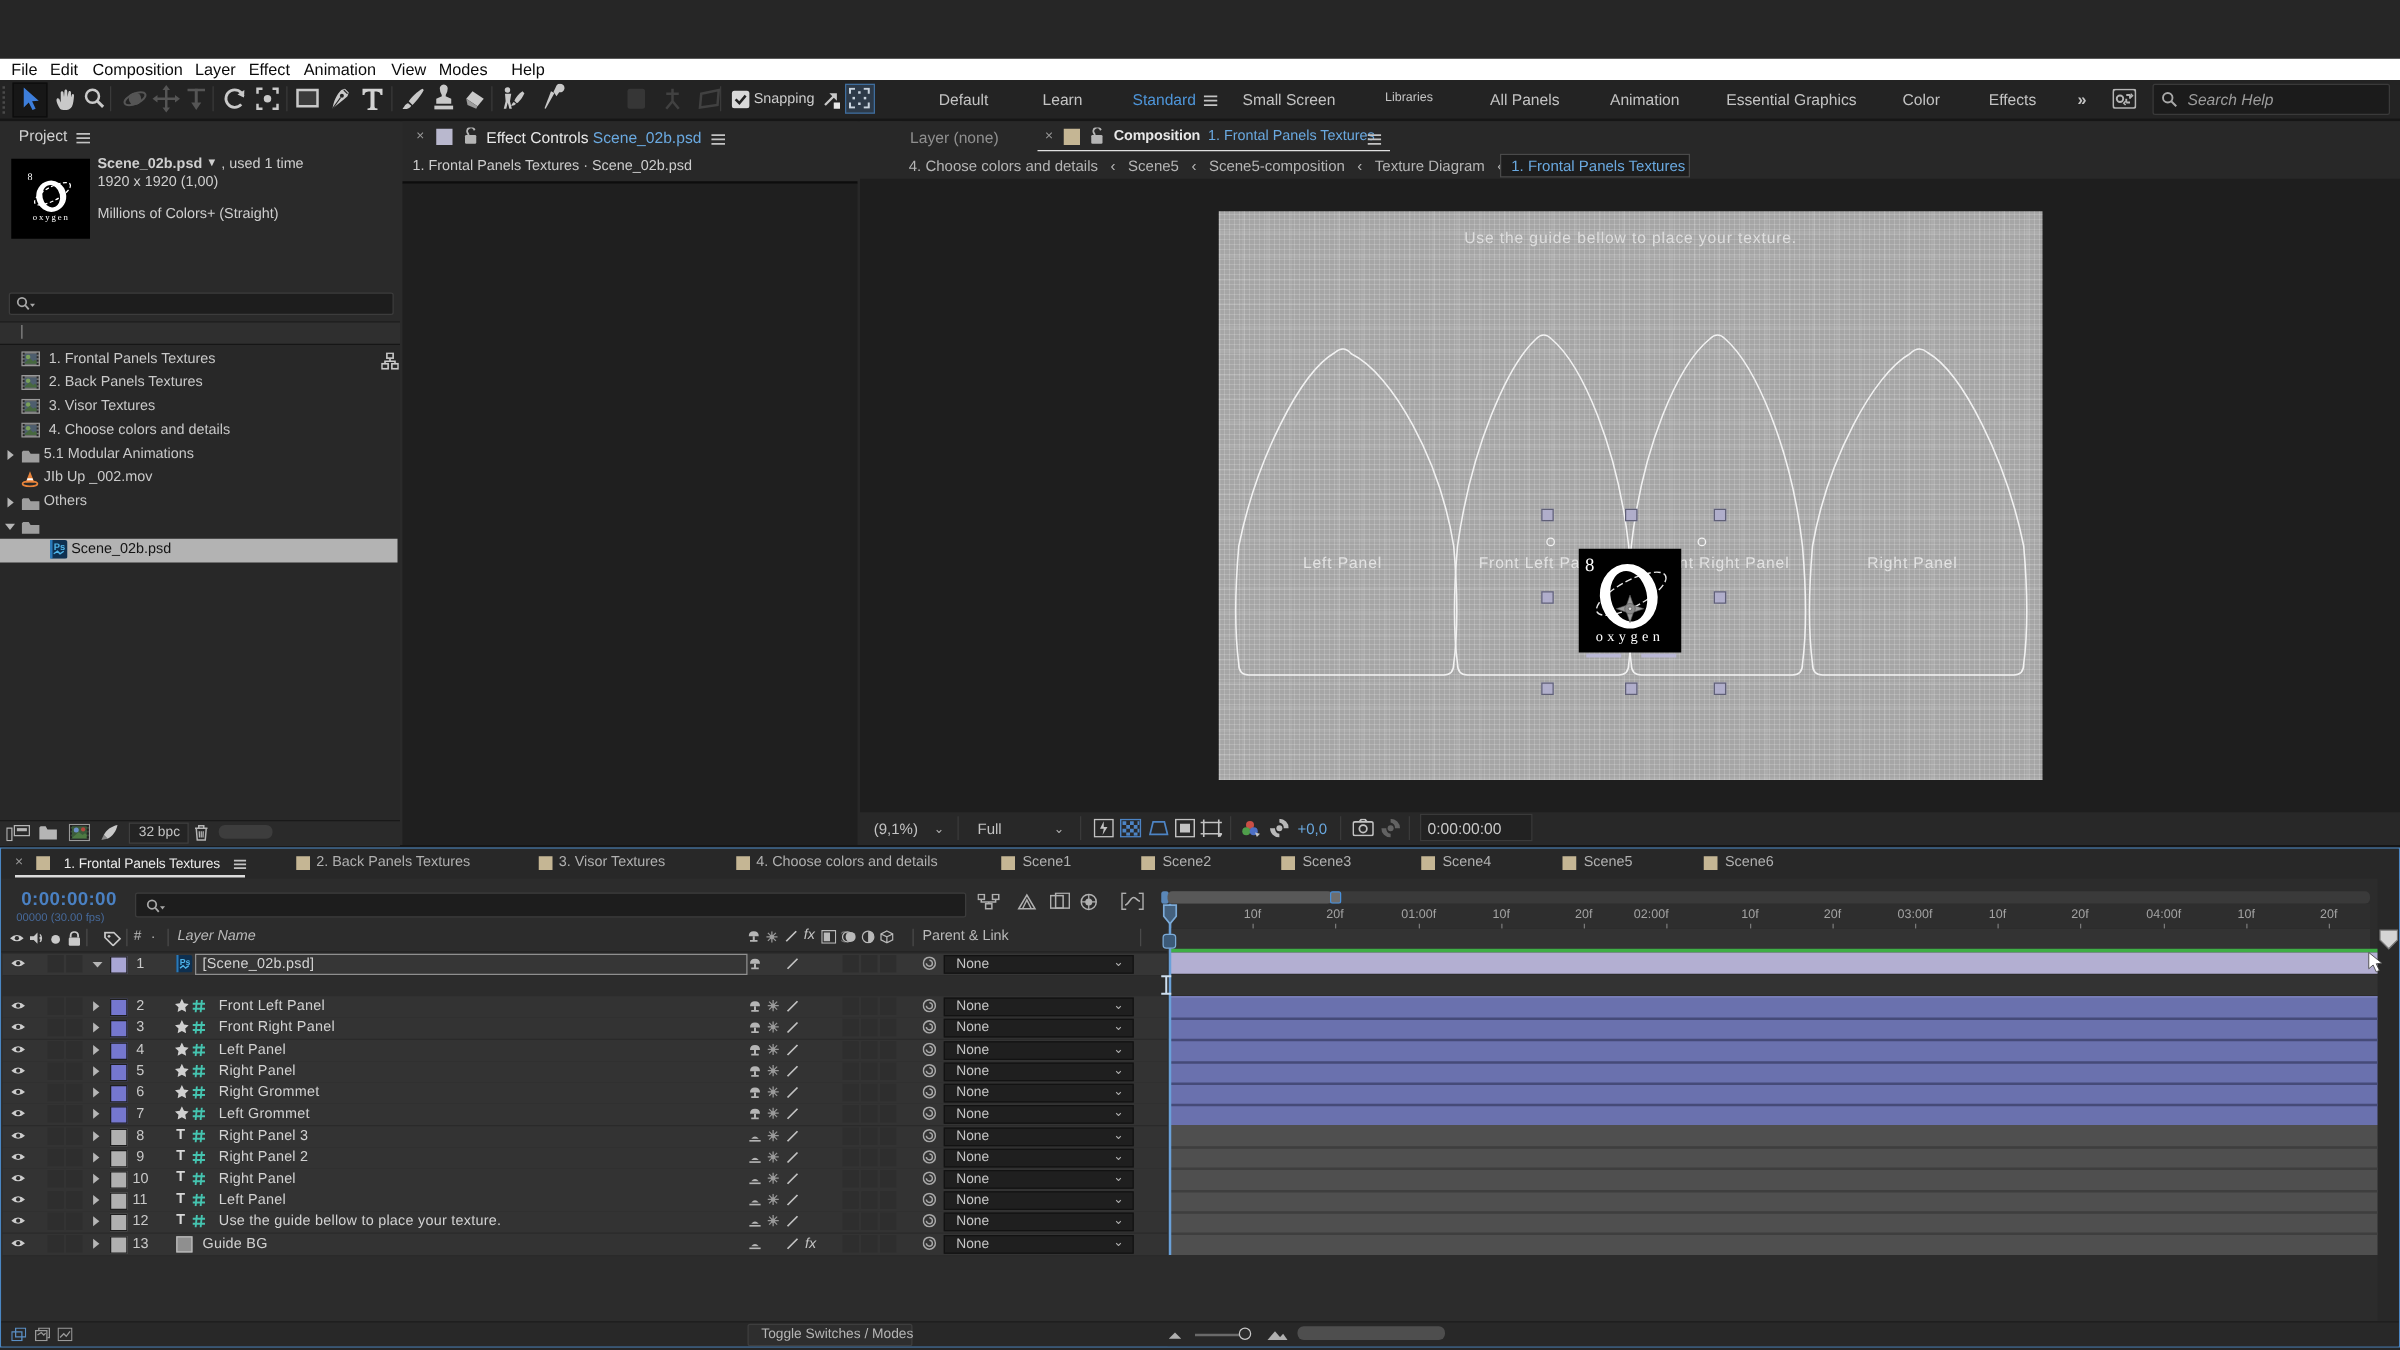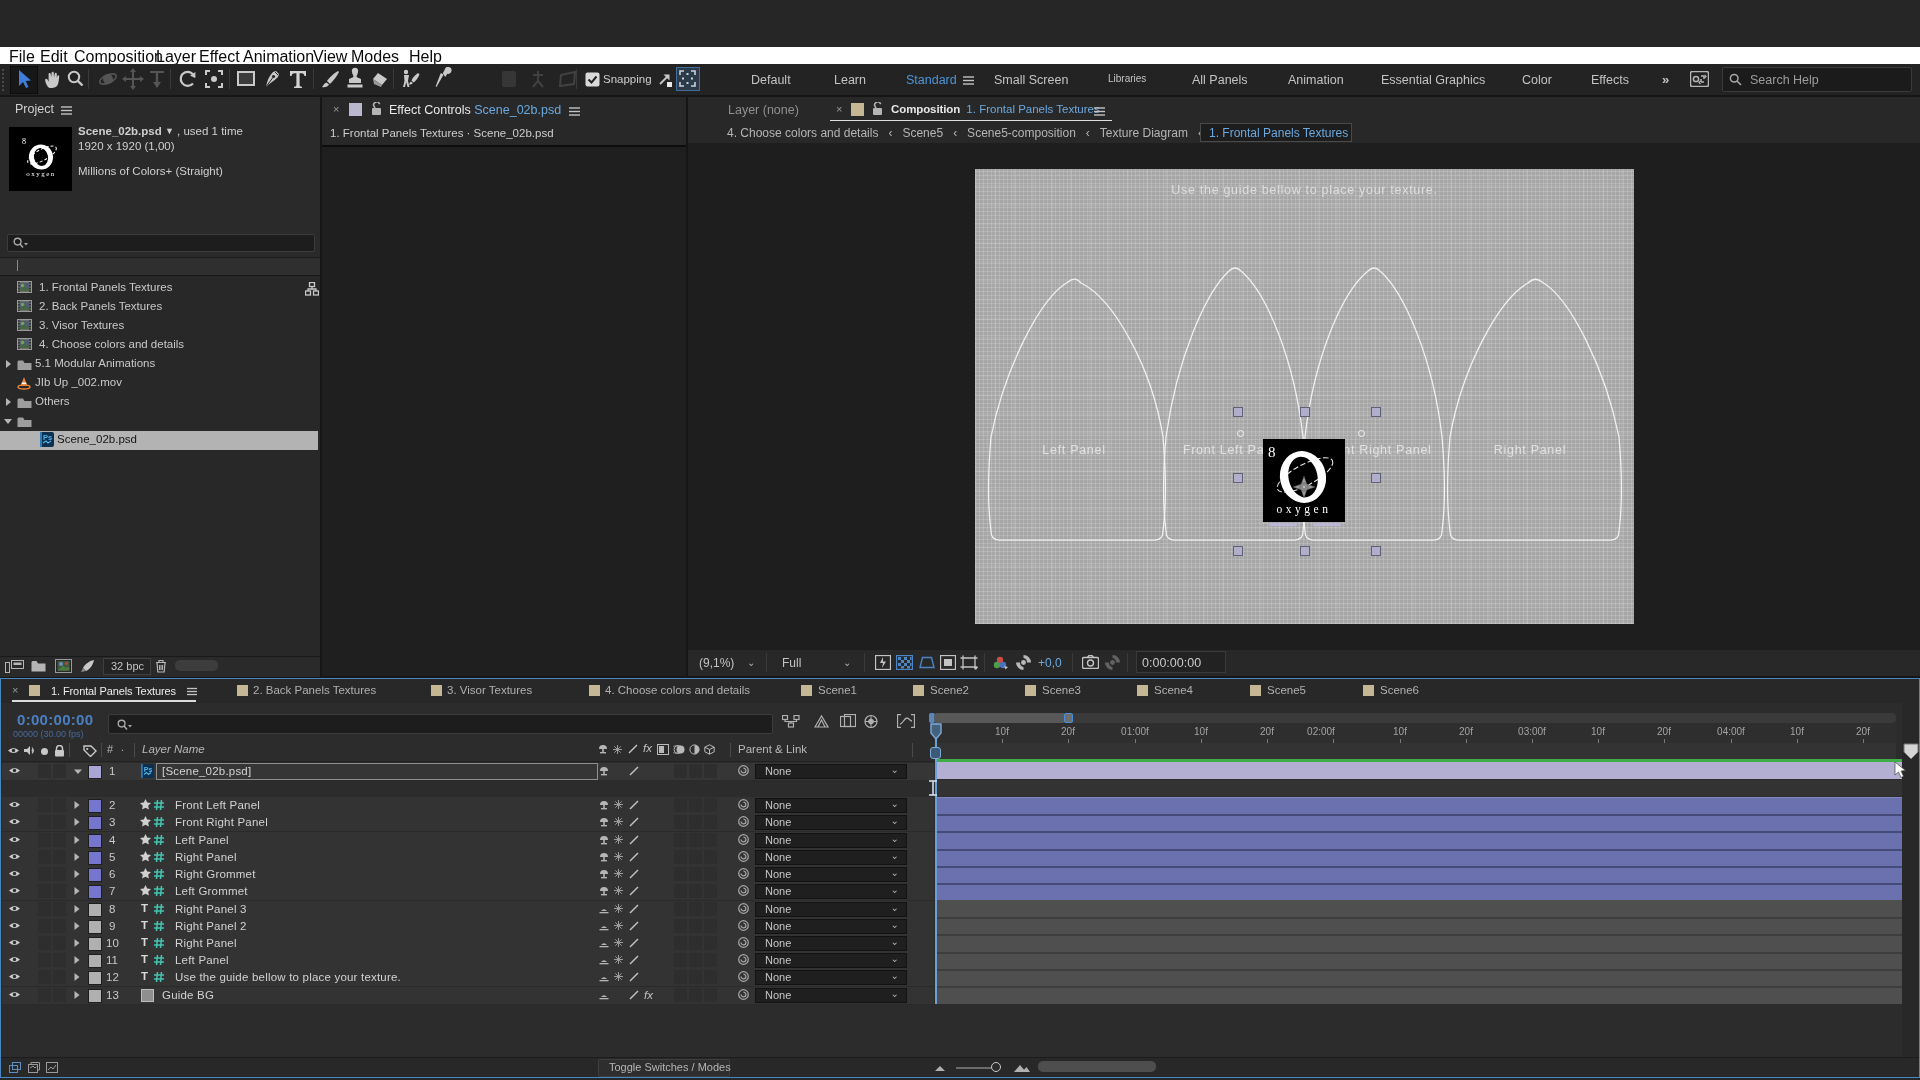--- a/index.html
+++ b/index.html
@@ -2,26 +2,26 @@
 <html><head>
 <meta charset="utf-8">
 <style>
   html,body{margin:0;padding:0;}
   body{width:1920px;height:1080px;background:#262626;font-family:"Liberation Sans",sans-serif;overflow:hidden;position:relative;}
   .abs{position:absolute;}
   .tx{position:absolute;white-space:nowrap;}
   
   #titlebar{left:0;top:0;width:1920px;height:47px;background:#262626;}
   #menubar{left:0;top:47px;width:1920px;height:17px;background:#ffffff;}
-  #menubar span{position:absolute;top:1px;font-size:16px;color:#0a0a0a;}
+  #menubar span{position:absolute;top:1px;font-size:13px;color:#0a0a0a;}
   #toolbar{left:0;top:64px;width:1920px;height:31px;background:#232323;border-bottom:1px solid #1a1a1a;}
   .tool{position:absolute;top:3px;width:24px;height:24px;}
   .tsep{position:absolute;top:5px;width:1px;height:20px;background:#3a3a3a;}
   
-  .panel{position:absolute;background:#282828;}
+  .panel{position:absolute;background:#282828;padding-left:36px;}
   .ptab-x{color:#9a9a9a;font-size:11px;}
   .blue{color:#6aa9e0;}
   
   #proj-list .row{position:absolute;left:0;width:318px;height:19px;font-size:11.5px;color:#c9c9c9;}
   #proj-list .row .nm{position:absolute;left:39px;top:2px;}
   
   #tl .lrow{position:absolute;left:1px;width:933px;height:17px;background:#333333;border-bottom:1px solid #2a2a2a;}
   #tl .lrow .eye{position:absolute;left:7px;top:4px;}
   #tl .lrow .num{position:absolute;left:107px;top:2px;font-size:11.5px;color:#c9c9c9;}
   #tl .lrow .chip{position:absolute;left:86px;top:2px;width:12px;height:12px;border:1px solid #1e1e1e;}
@@ -294,21 +294,21 @@
       <rect x="0.5" y="0.5" width="18" height="15" rx="2" fill="none" stroke="#b5b5b5" stroke-width="1.5"></rect>
       <circle cx="6" cy="8" r="2.6" fill="none" stroke="#b5b5b5" stroke-width="1.5"></circle>
       <path d="M11 5 L14 5 M14 5 L14 8 M14 11 L11 11 M11 11 L11 8" stroke="#b5b5b5" stroke-width="1.5" fill="none"></path>
       <path d="M14.5 4 l1.5 1.5 l-1.5 1.5 M10.5 10 L9 11.5 L10.5 13" stroke="#b5b5b5" stroke-width="1.2" fill="none"></path>
     </svg>
   <div class="abs" style="left:1722px;top:3px;width:188px;height:23px;background:#1b1b1b;border:1px solid #3a3a3a;border-radius:2px;"></div>
   <svg class="abs" style="left:1729px;top:9px" width="13" height="13">
       <circle cx="5.2" cy="5.2" r="3.8" fill="none" stroke="#a8a8a8" stroke-width="1.5"></circle>
       <line x1="8" y1="8" x2="12" y2="12" stroke="#a8a8a8" stroke-width="1.6"></line>
     </svg>
-  <div class="tx" style="left:1750px;top:9px;font-size:12.5px;color:#9c9c9c;">Search Help</div>
+  <div class="tx" style="left:1750px;top:9px;font-size:12.5px;color:#9c9c9c;font-style:italic;">Search Help</div>
 </div>
 
 <div class="abs" style="left:0;top:95px;width:1920px;height:2px;background:#161616;"></div>
 <div class="abs" style="left:320px;top:97px;width:2px;height:579px;background:#161616;"></div>
 <div class="abs" style="left:686px;top:97px;width:2px;height:579px;background:#161616;"></div>
 <div class="abs" style="left:0;top:676px;width:1920px;height:2px;background:#161616;"></div>
 <div class="panel" id="proj" style="left:0;top:97px;width:320px;height:579px;background:#2a2a2a;">
   <div class="tx" style="left:15px;top:5px;font-size:12.5px;color:#d0d0d0;">Project</div>
   <svg class="abs" style="left:61px;top:8px" width="11" height="10">
       <g stroke="#c3c3c3" stroke-width="1.4">

